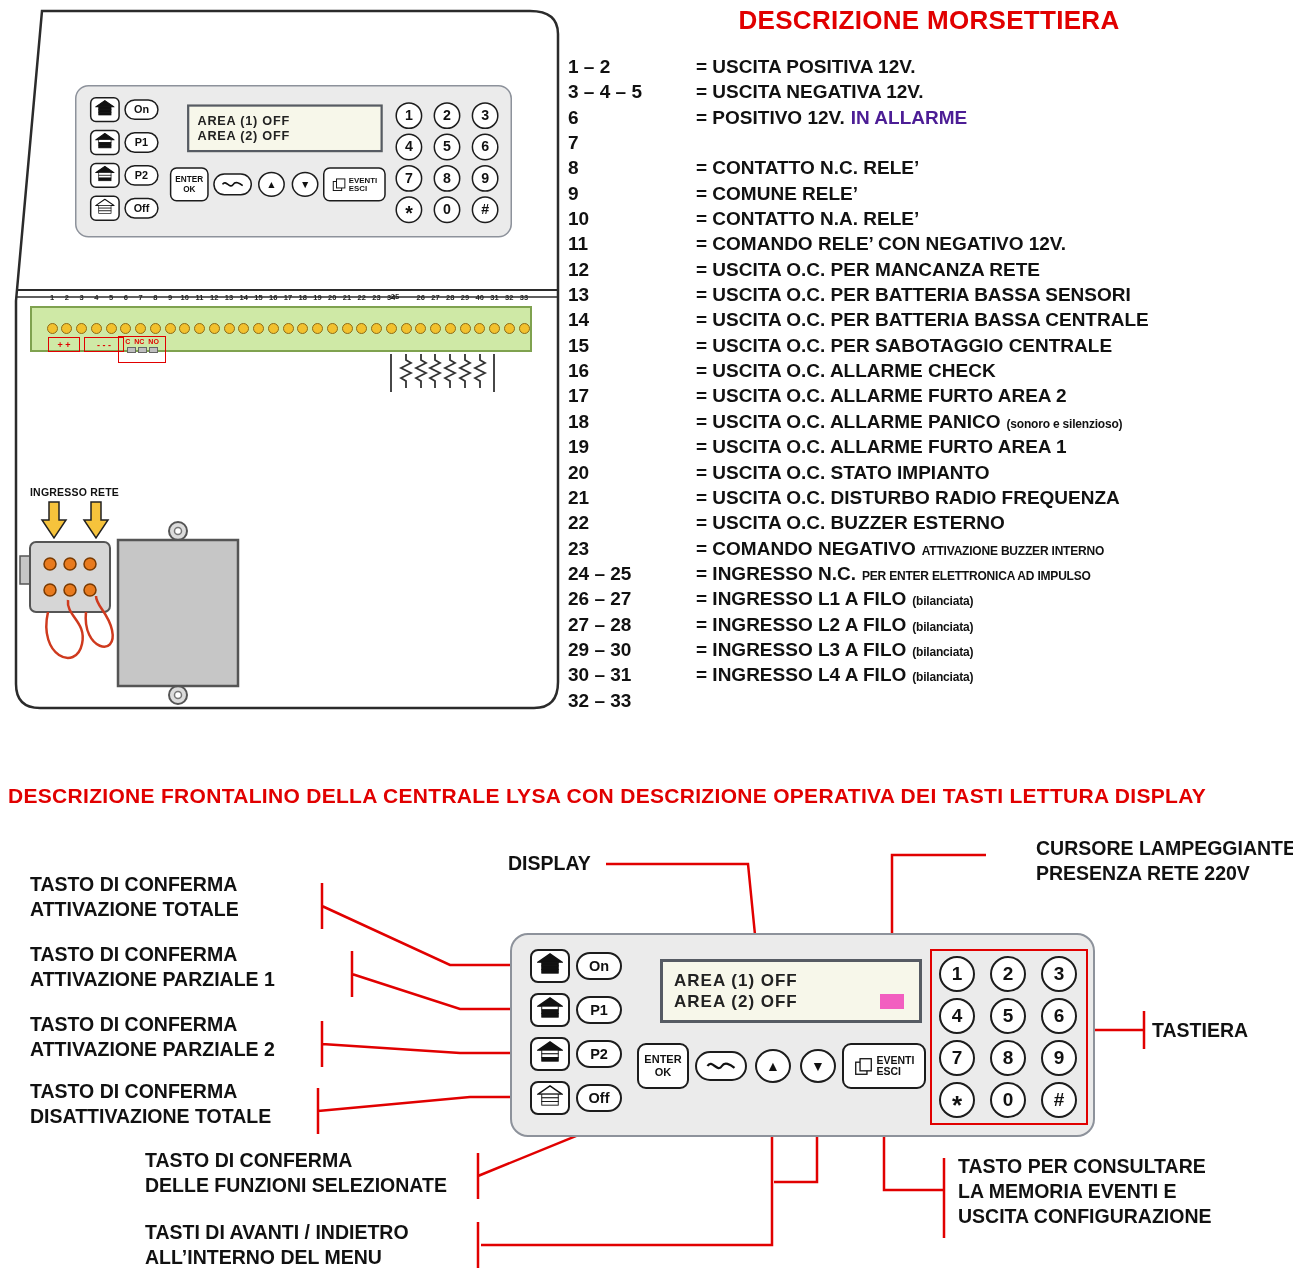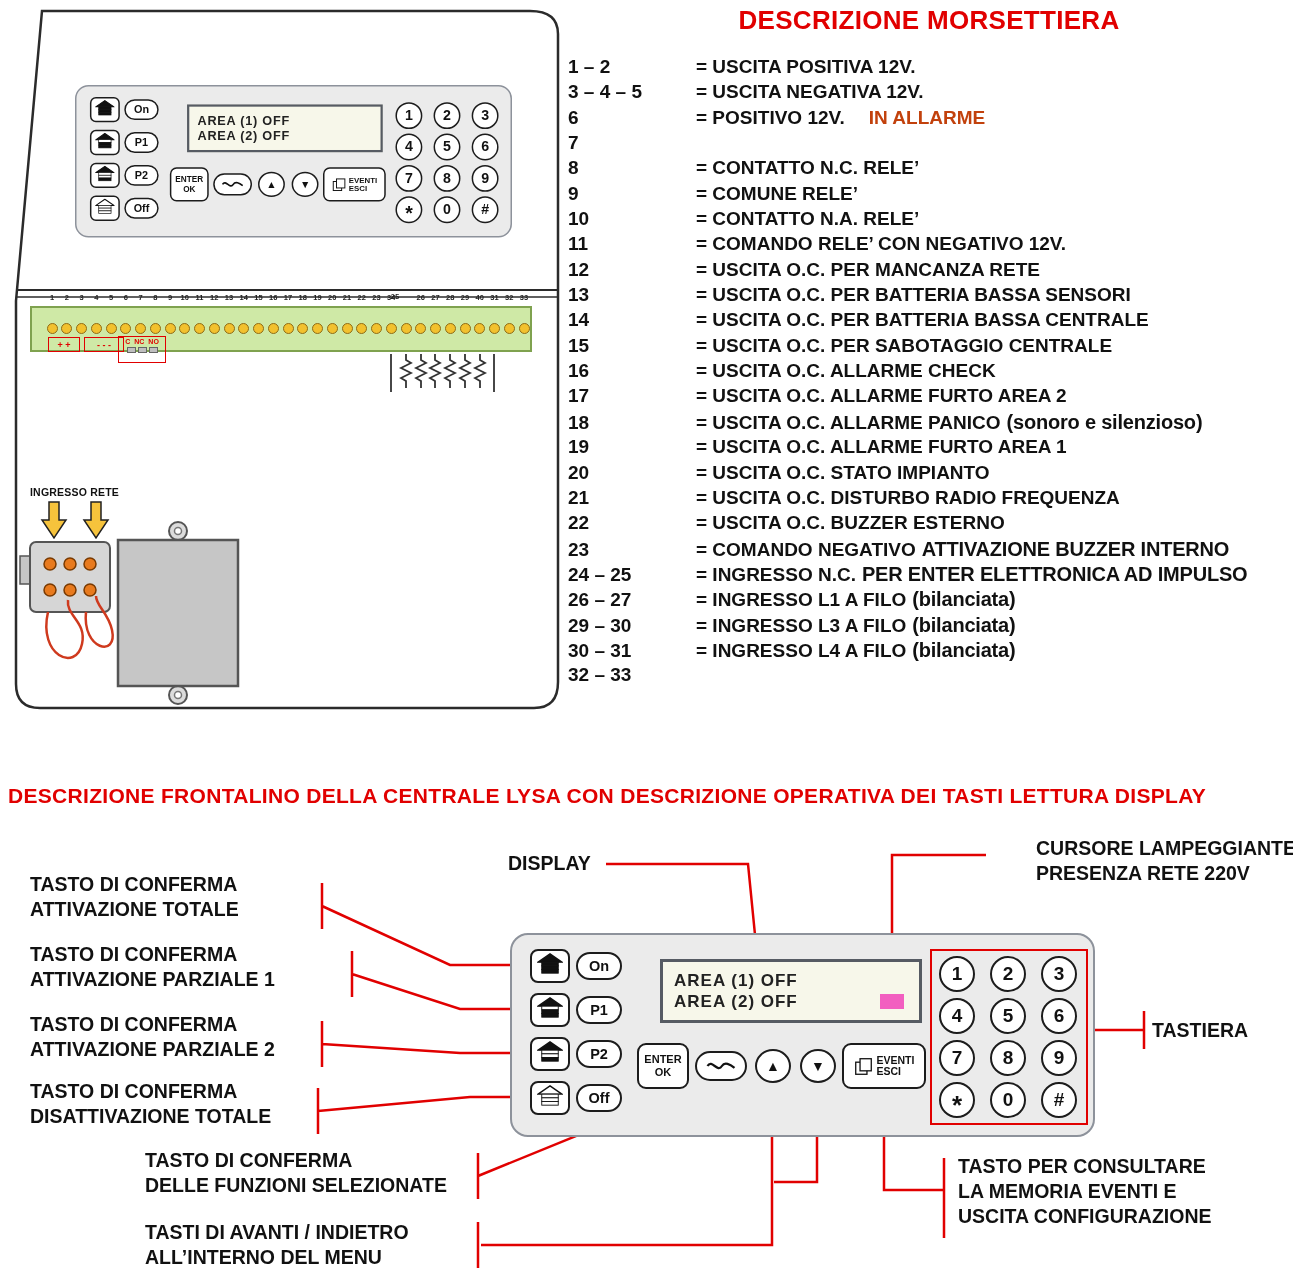--- a/index.html
+++ b/index.html
@@ -6,22 +6,22 @@
   html,body{width:1293px;height:1285px}
   body{position:relative;background:#fff;font-family:"Liberation Sans",sans-serif;color:#111;overflow:hidden}
   .abs{position:absolute}
 
   
   #mors-title{position:absolute;left:0;top:5px;width:100%;text-align:center;font-size:26px;font-weight:700;color:#e10000;letter-spacing:.3px;white-space:nowrap}
   #mors-rows{position:absolute;left:0;top:56px;width:100%}
   .m-row{display:flex;height:25.35px;align-items:baseline;white-space:nowrap}
   .m-num{width:128px;font-size:19px;font-weight:700}
   .m-desc{font-size:19px;font-weight:700}
-  .m-red{color:#c2410c;margin-left:24px}
-  .m-note{font-size:20px;margin-left:6px;letter-spacing:-.2px}
+  .m-red{color:#4c1d95;margin-left:6px}
+  .m-note{font-size:12px;margin-left:6px;letter-spacing:-.2px}
 
   
   #cabinet{left:6px;top:4px;width:560px;height:712px}
   #cab-svg{position:absolute;left:0;top:0}
   .t-num{position:absolute;top:0;width:14px;text-align:center;font-size:7.5px;font-weight:700;color:#222}
   .t-circle{position:absolute;top:15px;width:11px;height:11px;border-radius:50%;background:#f2c12e;border:1.5px solid #8f6c16}
   .redbox{position:absolute;border:1.5px solid #e10000;color:#e10000;font-weight:700;display:flex;align-items:center;justify-content:center;background:transparent}
   .relaybox{flex-direction:column;justify-content:flex-start;padding-top:1px}
   .relay-letters{display:flex;gap:4px;font-size:7px;line-height:8px}
   .relay-squares{display:flex;gap:2px;margin-top:1px}
@@ -353,20 +353,24 @@
       </div>
       <div class="m-row">
         <div class="m-num">24 – 25</div>
         <div class="m-desc"><span class="m-main">= INGRESSO N.C.</span><span class="m-note">PER ENTER ELETTRONICA AD IMPULSO</span></div>
       </div>
       <div class="m-row">
         <div class="m-num">26 – 27</div>
         <div class="m-desc"><span class="m-main">= INGRESSO L1 A FILO</span><span class="m-note">(bilanciata)</span></div>
       </div>
       <div class="m-row">
+        <div class="m-num">27 – 28</div>
+        <div class="m-desc"><span class="m-main">= INGRESSO L2 A FILO</span><span class="m-note">(bilanciata)</span></div>
+      </div>
+      <div class="m-row">
         <div class="m-num">29 – 30</div>
         <div class="m-desc"><span class="m-main">= INGRESSO L3 A FILO</span><span class="m-note">(bilanciata)</span></div>
       </div>
       <div class="m-row">
         <div class="m-num">30 – 31</div>
         <div class="m-desc"><span class="m-main">= INGRESSO L4 A FILO</span><span class="m-note">(bilanciata)</span></div>
       </div>
       <div class="m-row">
         <div class="m-num">32 – 33</div>
       </div>

